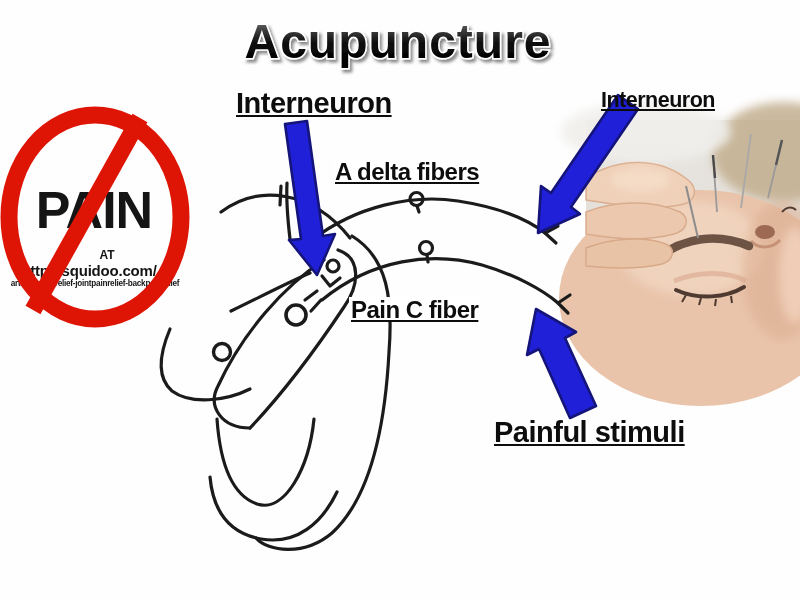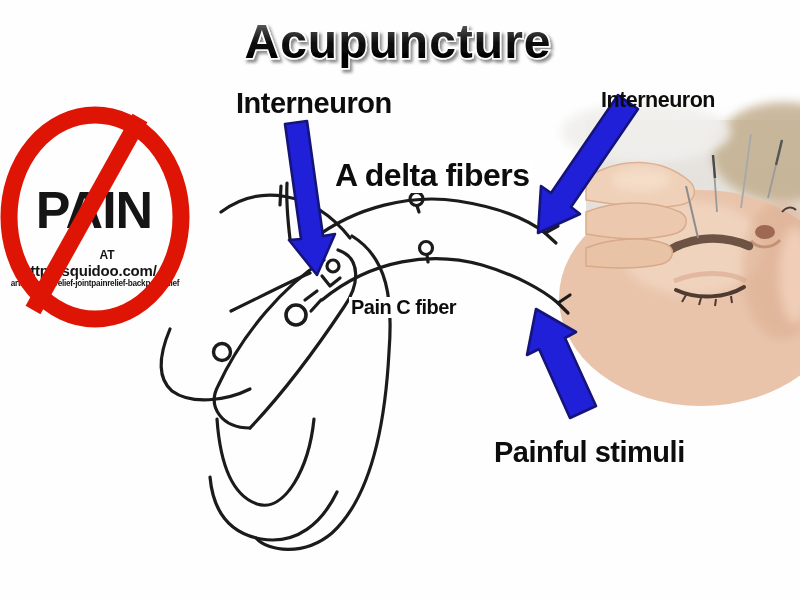--- a/index.html
+++ b/index.html
@@ -3,21 +3,21 @@
 <meta charset="utf-8">
 <style>
   html,body{margin:0;padding:0;background:#fff;}
   .canvas{
     position:relative;width:800px;height:600px;background:#fefefe;
     font-family:"Liberation Sans",sans-serif;overflow:hidden;
   }
   .abs{position:absolute;}
   .lbl{
     position:absolute;font-weight:700;color:#0d0d0d;
-    letter-spacing:-0.5px;white-space:nowrap;line-height:1.05;
+    letter-spacing:-0.5px;white-space:nowrap;line-height:1.05;text-decoration:underline;
   }
   .lbl.bgwhite{background:#fff;padding:0 2px;}
   svg{display:block;overflow:visible;}
   .sign-text{font-family:"Liberation Sans",sans-serif;font-weight:700;fill:#151515;}
   .ink{fill:none;stroke-linecap:round;stroke-linejoin:round;}
   .arrow{stroke-width:2.6;stroke-linejoin:round;}
   .diagram-svg{position:absolute;left:0;top:0;pointer-events:none;}
 </style>
 </head>
 <body>
@@ -121,18 +121,18 @@
     </g>
 
     <g class="arrow" stroke="#14147a">
       <polygon points="285,124 307,121 323,236 335,234 317,275 289,240 301,239" fill="#2020d8"></polygon>
       <polygon points="618,95 638,109 571,207 580,214 538,233 541,186 551,193" fill="#2020d8"></polygon>
       <polygon points="596,406 570,418 539,349 527,355 536,309 576,332 565,338" fill="#2020d8"></polygon>
     </g>
   </svg>
 
   <div class="lbl" style="left:236px;top:88px;font-size:29px;">Interneuron</div>
-  <div class="lbl bgwhite" style="left:333px;top:159px;font-size:32px;">A delta fibers</div>
+  <div class="lbl bgwhite" style="left:333px;top:159px;font-size:24px;">A delta fibers</div>
   <div class="lbl" style="left:601px;top:89px;font-size:21.5px;">Interneuron</div>
-  <div class="lbl bgwhite" style="left:349px;top:297px;font-size:20px;">Pain C fiber</div>
-  <div class="lbl" style="left:494px;top:437px;font-size:29px;text-align:center;">Painful stimuli</div>
+  <div class="lbl bgwhite" style="left:349px;top:297px;font-size:24px;">Pain C fiber</div>
+  <div class="lbl" style="left:494px;top:417px;font-size:29px;text-align:center;">Painful stimuli</div>
 
 </div>
 
 </body></html>

